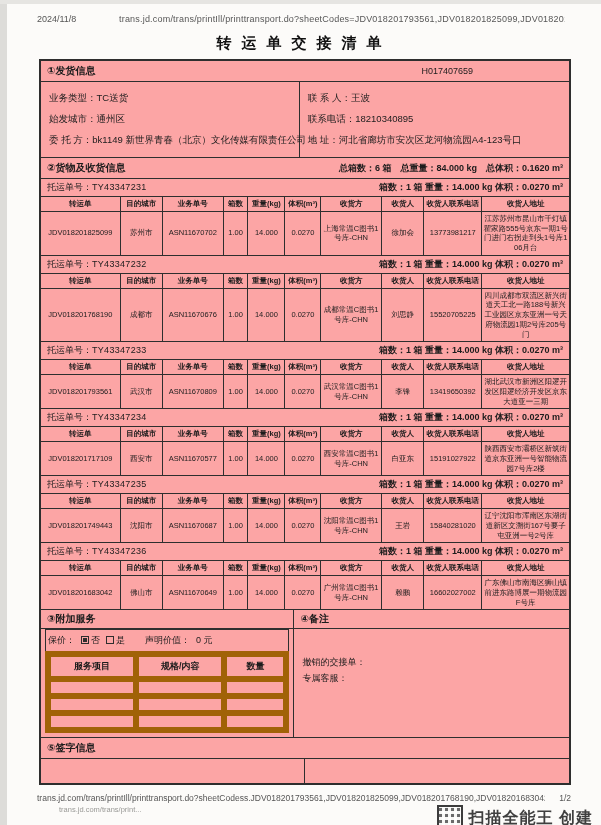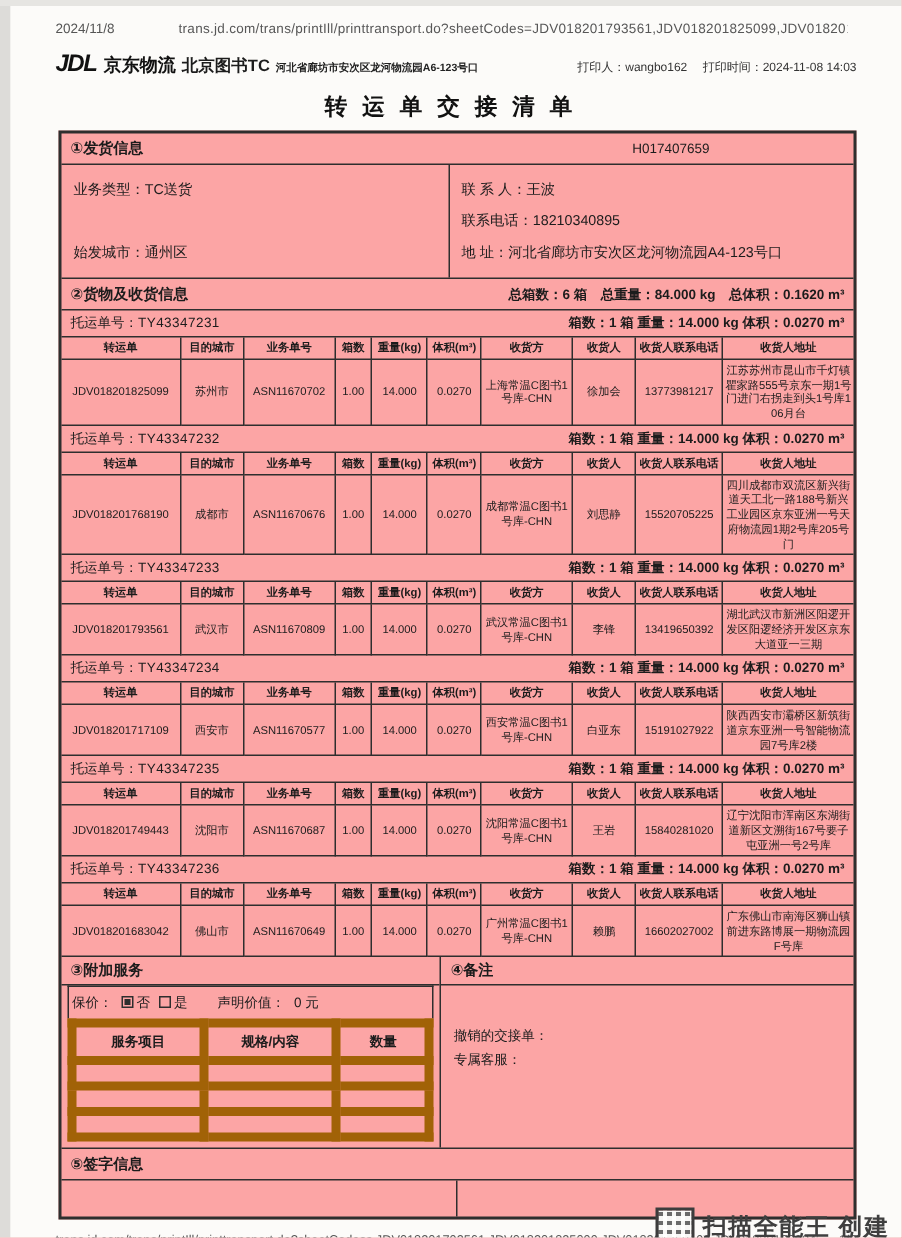--- a/index.html
+++ b/index.html
@@ -95,43 +95,34 @@
 <div class="scan-edge-left"></div>
 <div class="scan-edge-top"></div>
 
 <div class="sheet">
 
   <div class="print-head">
     <span class="date">2024/11/8</span>
     <span class="url">trans.jd.com/trans/printIll/printtransport.do?sheetCodes=JDV018201793561,JDV018201825099,JDV018201768190,JDV018201683 ...</span>
   </div>
 
-  <div class="brand-row">
-    <span class="jdl-logo">JDL</span>
-    <span class="brand-name">京东物流</span>
-    <span class="brand-tc">北京图书TC</span>
-    <span class="brand-addr">河北省廊坊市安次区龙河物流园A6-123号口</span>
-    <span class="print-meta">
-      <span>打印人：wangbo162</span>
-      <span style="margin-left:8px;">打印时间：2024-11-08 14:03</span>
-    </span>
-  </div>
 
   <div class="doc-title">转运单交接清单</div>
 
   <div class="doc-box">
 
     <div class="sec-head">
       <span>①发货信息</span>
       <span class="doc-no">H017407659</span>
     </div>
     <div class="shipper">
       <div class="col left" id="shipper-left">
           <div class="fld"><span class="lab">业务类型：</span><span>TC送货</span></div>
           <div class="fld"><span class="lab">始发城市：</span><span>通州区</span></div>
+          <div class="fld"><span class="lab">委 托 方：</span><span>bk1149 新世界青春（北京）文化传媒有限责任公司</span></div>
         </div>
       <div class="col right" id="shipper-right">
           <div class="fld"><span class="lab">联 系 人：</span><span>王波</span></div>
           <div class="fld"><span class="lab">联系电话：</span><span>18210340895</span></div>
           <div class="fld"><span class="lab">地  址：</span><span>河北省廊坊市安次区龙河物流园A4-123号口</span></div>
         </div>
     </div>
 
     <div class="sec-head">
       <span>②货物及收货信息</span>

